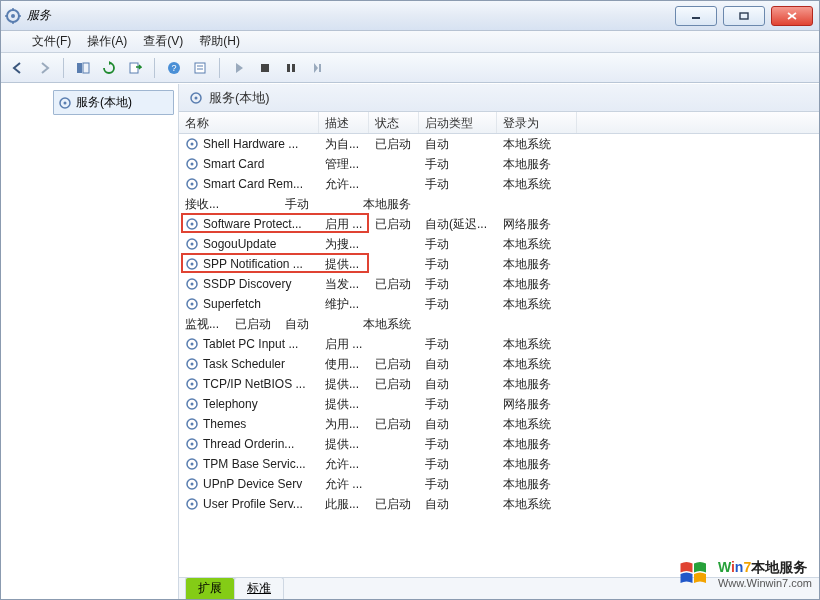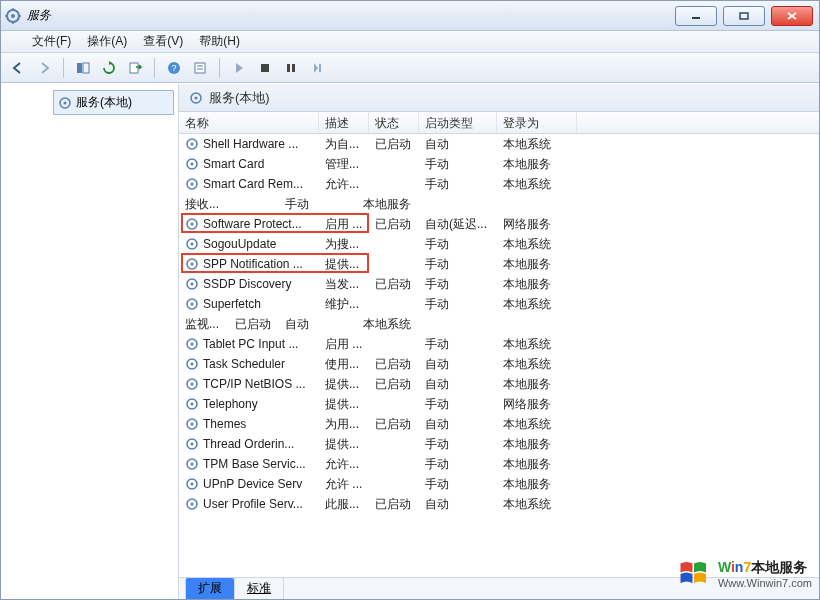--- a/index.html
+++ b/index.html
@@ -41,21 +41,21 @@
   .row { display:flex; align-items:center; height:20px; position:relative; }
   .row .cell { padding:2px 6px; white-space:nowrap; overflow:hidden; text-overflow:ellipsis; }
   .row .cell.name { width:140px; display:flex; align-items:flex-start; gap:4px; }
   .row .cell.desc { width:50px; }
   .row .cell.status { width:50px; }
   .row .cell.startup { width:78px; }
   .row .cell.logon { width:80px; }
   .svcicon { width:14px; height:14px; flex:0 0 14px; }
   .hl { position:absolute; border:2px solid #e04332; pointer-events:none; }
   .tabs { height:22px; border-top:1px solid #cfd8e3; display:flex; align-items:flex-end; padding-left:6px; gap:0; font-size:12px; background:#f3f6fa; }
-  .tab { padding:2px 12px; border:1px solid #cfd8e3; border-bottom:none; background:#3b82f6; border-radius:3px 3px 0 0; margin-right:-1px; }
+  .tab { padding:2px 12px; border:1px solid #cfd8e3; border-bottom:none; background:#84cc16; border-radius:3px 3px 0 0; margin-right:-1px; }
   
   .watermark { position:absolute; right:8px; bottom:8px; font-size:14px; display:flex; align-items:center; gap:6px; pointer-events:none; }
   .watermark .logo { width:36px; height:36px; }
   .watermark .wmtxt1 { font-weight:bold; }
   .watermark .wmtxt1 .g{color:#27a13a;}
   .watermark .wmtxt1 .r{color:#e04332;}
   .watermark .wmtxt1 .b{color:#2158c9;}
   .watermark .wmtxt1 .y{color:#f2a300;}
   .watermark .wmtxt1 .k{color:#222;}
   .watermark .wmtxt2 { font-size:11px; color:#555; }

